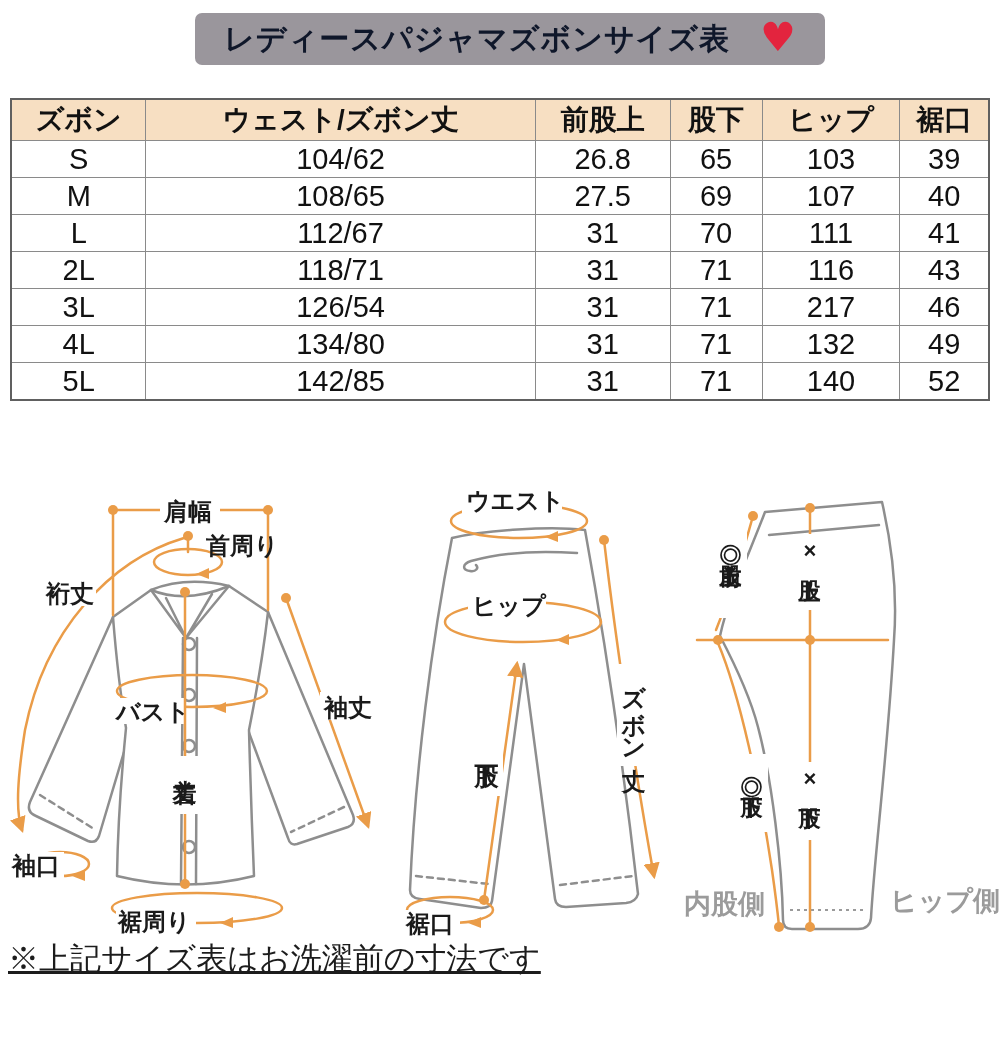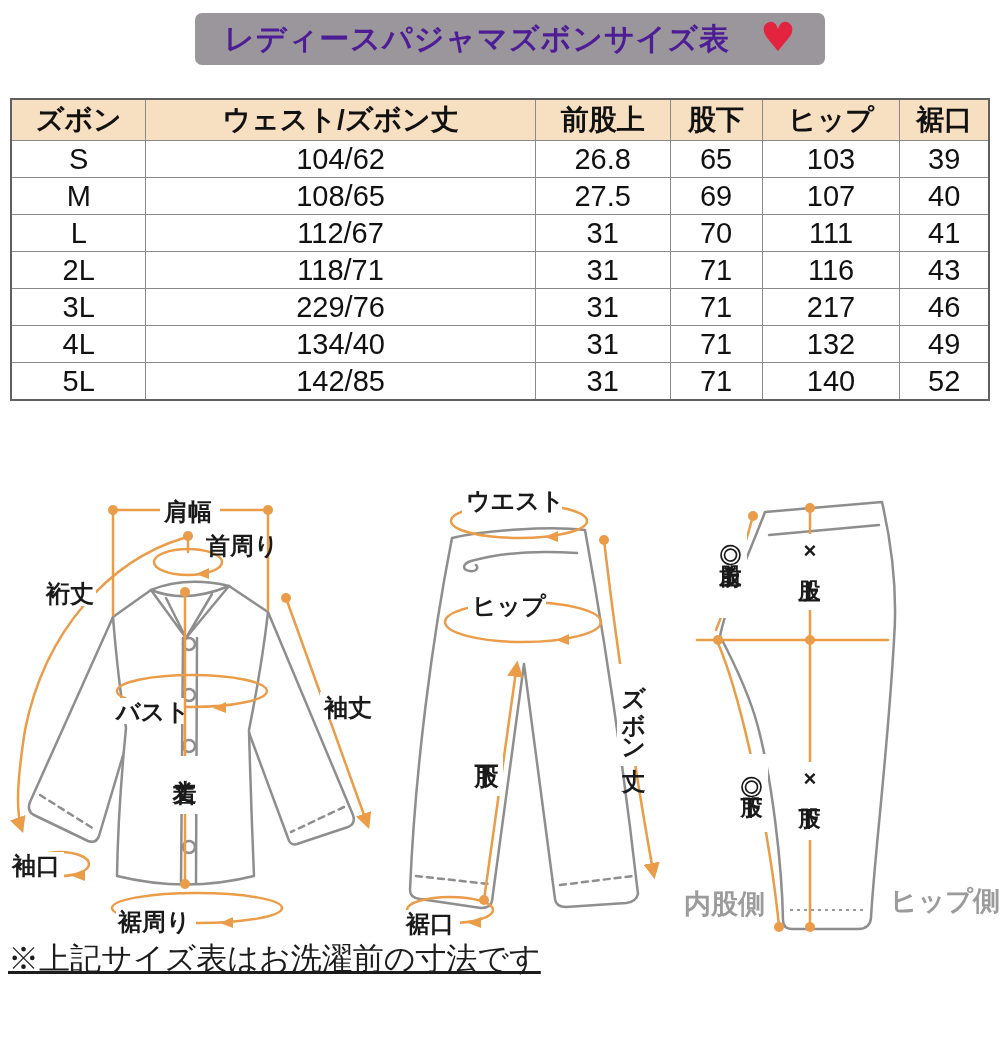--- a/index.html
+++ b/index.html
@@ -2,21 +2,21 @@
 <html><head>
 <meta charset="utf-8">
 <style>
   html,body{margin:0;padding:0;background:#fff;}
   body{font-family:"Liberation Sans", sans-serif;}
   #stage{position:relative;width:1000px;height:1060px;background:#fff;overflow:hidden;}
 
   
   .banner{position:absolute;left:195px;top:13px;width:630px;height:52px;
     background:#9A969C;border-radius:7px;display:flex;align-items:center;justify-content:center;}
-  .banner-title{color:#4c1d95;font-size:30px;font-weight:bold;letter-spacing:1px;text-align:center;}
+  .banner-title{color:#0f172a;font-size:30px;font-weight:bold;letter-spacing:1px;text-align:center;}
   .heart{color:#E3243E;font-size:40px;line-height:1;margin-left:30px;
     font-family:"DejaVu Sans", sans-serif;transform:translateY(-2px);}
 
   
   table.size{position:absolute;left:10px;top:98px;width:980px;border-collapse:collapse;
     table-layout:fixed;border:2px solid #606060;}
   table.size th{background:#F7DFC2;font-size:28px;font-weight:bold;height:40px;}
   table.size td{font-size:29px;font-weight:normal;height:36px;}
   table.size th, table.size td{border:1.5px solid #8a8a8a;text-align:center;
     vertical-align:middle;padding:0;color:#111;white-space:nowrap;}
@@ -96,29 +96,29 @@
         <tr>
           <td>2L</td>
           <td>118/71</td>
           <td>31</td>
           <td>71</td>
           <td>116</td>
           <td>43</td>
         </tr>
         <tr>
           <td>3L</td>
-          <td>229/76</td>
+          <td>126/54</td>
           <td>31</td>
           <td>71</td>
           <td>217</td>
           <td>46</td>
         </tr>
         <tr>
           <td>4L</td>
-          <td>134/40</td>
+          <td>134/80</td>
           <td>31</td>
           <td>71</td>
           <td>132</td>
           <td>49</td>
         </tr>
         <tr>
           <td>5L</td>
           <td>142/85</td>
           <td>31</td>
           <td>71</td>

